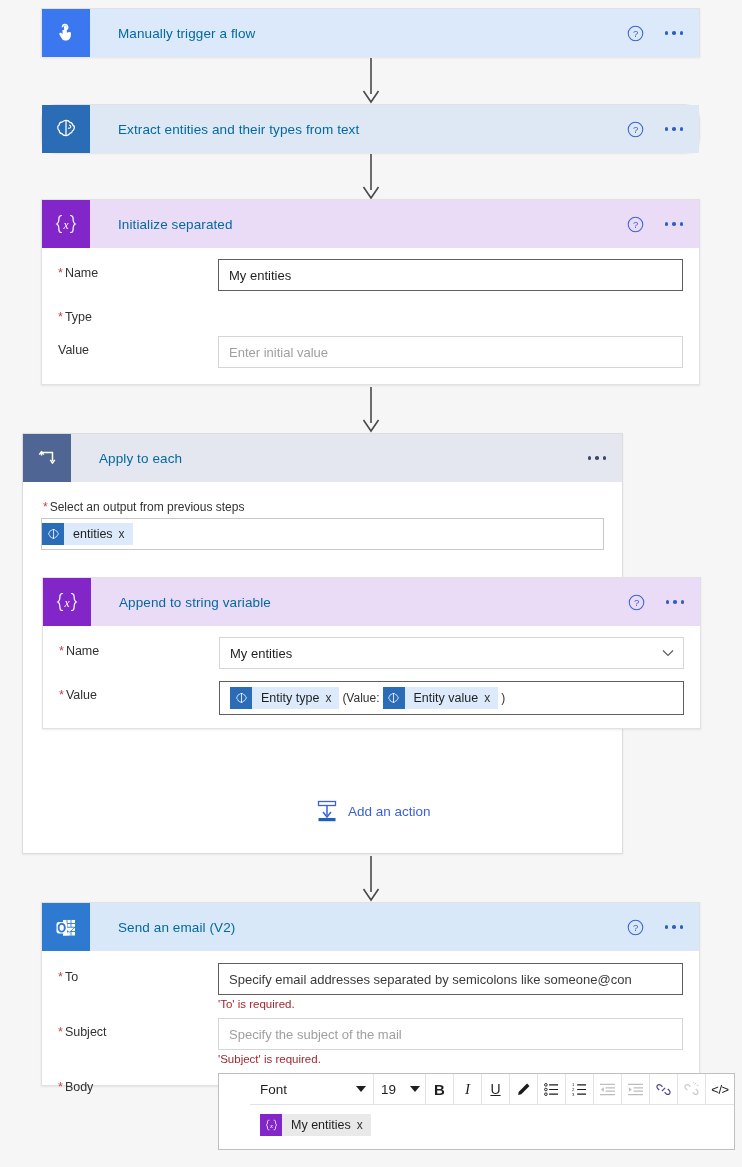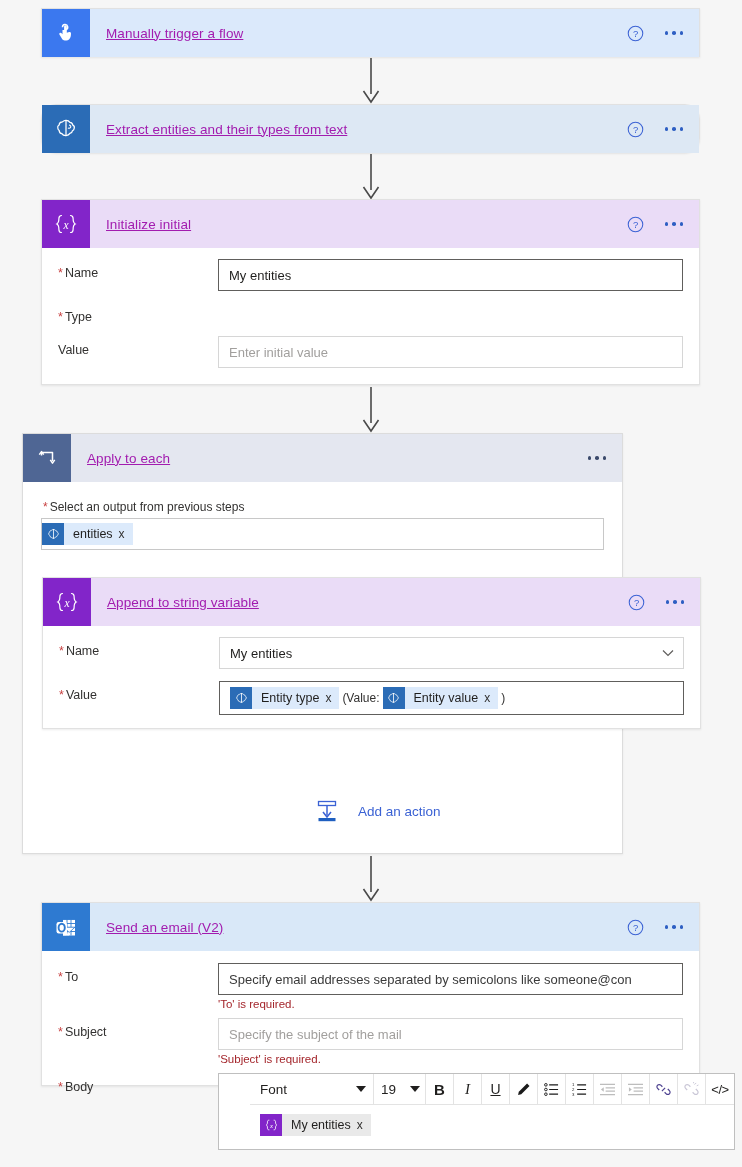--- a/index.html
+++ b/index.html
@@ -24,25 +24,24 @@
     height: 48px;
     position: relative;
   }
   .head-icon {
     width: 48px; height: 48px;
     flex: 0 0 48px;
     display: flex; align-items: center; justify-content: center;
   }
   .head-title {
     font-size: 13.5px;
-    color: #a21caf;
-    padding-left: 16px;
+    color: #0369a1;
+    padding-left: 28px;
     letter-spacing: .1px;
     white-space: nowrap;
-    text-decoration: underline;
   }
   .head-actions {
     position: absolute; right: 12px; top: 0; height: 48px;
     display: flex; align-items: center; gap: 17px;
   }
   .help-ic { width: 17px; height: 17px; display:block; }
   .ellipsis {
     display: flex; gap: 4px; align-items: center;
     padding: 6px 4px;
   }
@@ -125,21 +124,21 @@
     padding: 0 0 4px 2px;
   }
   .loop-label .req { color: #c73f3f; margin-right: 2px; }
   .selectbox {
     height: 32px; border: 1px solid #c8c8c8; background: #fff;
     display: flex; align-items: center; padding: 0 0;
   }
 
   .add-action {
     position: absolute;
-    display: flex; align-items: center; gap: 19px;
+    display: flex; align-items: center; gap: 9px;
     font-size: 13.5px; color: #3b62d4;
   }
 
   
   .rte { border: 1px solid #bfbfbf; background: #fff; padding-left: 31px; }
   .rte-bar {
     display: flex; align-items: stretch;
     height: 31px;
     border-bottom: 1px solid #e3e3e3;
   }
@@ -233,21 +232,21 @@
 
   <div class="card" style="left:41px; top:199px; width:659px; height:186px;">
     <div class="card-head hdr-var">
       <div class="head-icon tile tile-purple">
         <svg width="30" height="24" viewBox="0 0 30 24">
           <path d="M10.5 3.5c-2.2 0-2.6 1.3-2.6 3.1 0 2.6-.3 4.5-2.1 5.4 1.8.9 2.1 2.8 2.1 5.4 0 1.8.4 3.1 2.6 3.1" fill="none" stroke="#fff" stroke-width="1.2" stroke-linecap="round"></path>
           <path d="M19.5 3.5c2.2 0 2.6 1.3 2.6 3.1 0 2.6.3 4.5 2.1 5.4-1.8.9-2.1 2.8-2.1 5.4 0 1.8-.4 3.1-2.6 3.1" fill="none" stroke="#fff" stroke-width="1.2" stroke-linecap="round"></path>
           <text x="15" y="16.5" text-anchor="middle" font-size="11.5" fill="#fff" font-style="italic" font-family="Liberation Serif, serif">x</text>
         </svg>
       </div>
-      <div class="head-title">Initialize initial</div>
+      <div class="head-title">Initialize separated</div>
       <div class="head-actions">
         <svg class="help-ic" viewBox="0 0 18 18">
           <circle cx="9" cy="9" r="7.7" fill="none" stroke="#3b62d4" stroke-width="1.1"></circle>
           <text x="9" y="12.6" text-anchor="middle" font-size="10" fill="#3b62d4" font-family="Liberation Sans, sans-serif">?</text>
         </svg>
         <span class="ellipsis">
             <i></i>
             <i></i>
             <i></i>
           </span>

